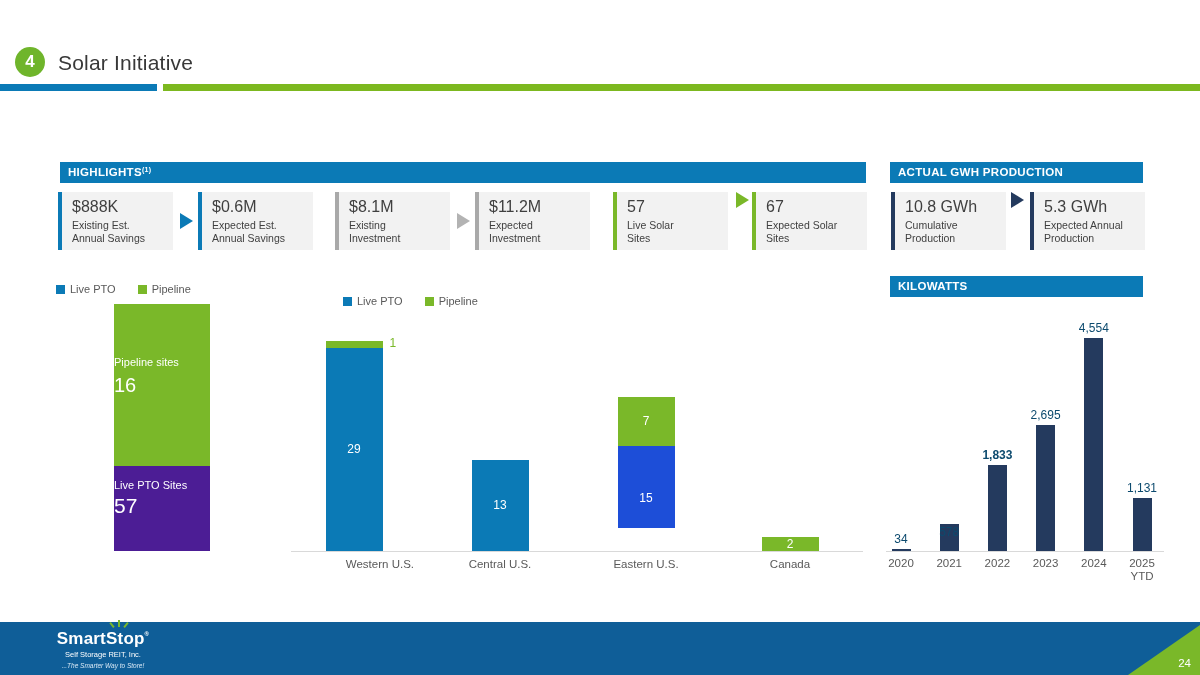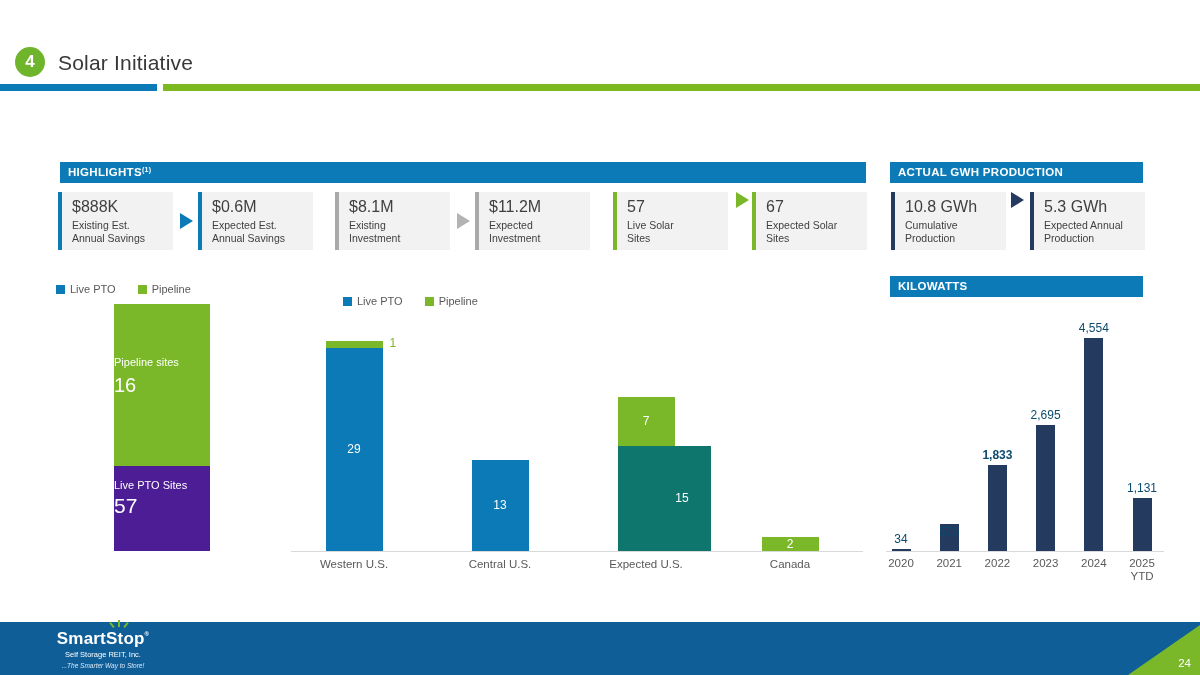--- a/index.html
+++ b/index.html
@@ -170,28 +170,28 @@
       <span class="legend-item">
           <span class="swatch sw-green"></span>
           <span>Pipeline</span>
         </span>
     </div>
     <div id="region-bars">
         <div class="seg" style="left: 30.5px; bottom: 0px; width: 57px; height: 203px; background: rgb(11, 122, 182); top: 53px; line-height: 203px;">29</div>
         <span class="out-label" style="left: 94.5px; top: 41px; color: rgb(122, 184, 41);">1</span>
         <div class="seg" style="left: 30.5px; bottom: 203px; width: 57px; height: 7px; background: rgb(122, 184, 41); top: 46px;"></div>
         <div class="seg" style="left: 176.5px; bottom: 0px; width: 57px; height: 91px; background: rgb(11, 122, 182); top: 165px; line-height: 91px;">13</div>
-        <div class="seg" style="left: 322.5px; bottom: 0px; width: 57px; height: 105px; background: #0f766e; top: 151px; line-height: 105px; padding-left: 36px;">15</div>
+        <div class="seg" style="left: 322.5px; bottom: 0px; width: 57px; height: 82px; background: #1d4ed8; top: 151px; line-height: 105px;">15</div>
         <div class="seg" style="left: 322.5px; bottom: 105px; width: 57px; height: 49px; background: rgb(122, 184, 41); top: 102px; line-height: 49px;">7</div>
         <div class="seg" style="left: 466.5px; bottom: 0px; width: 57px; height: 14px; background: rgb(122, 184, 41); top: 242px; line-height: 14px;">2</div>
       </div>
     <div class="axis"></div>
-  <div class="cat" style="left: -1px;">Western U.S.</div>
+  <div class="cat" style="left: -1px; text-align: right;">Western U.S.</div>
       <div class="cat" style="left: 145px;">Central U.S.</div>
-      <div class="cat" style="left: 291px;">Expected U.S.</div>
+      <div class="cat" style="left: 291px;">Eastern U.S.</div>
       <div class="cat" style="left: 435px;">Canada</div>
     </div>
 
   <div id="kw-chart">
     <div id="kw-bars">
         <div class="kbar" style="left: 11.5px; top: 273px; width: 19px; height: 2px;"></div>
         <div class="kval" style="left: -9px; top: 256px;">34</div>
         <div class="kbar" style="left: 59.7px; top: 248px; width: 19px; height: 27px;"></div>
         <div class="kval" style="left: 39.2px; top: 249px;">578</div>
         <div class="kbar" style="left: 107.9px; top: 189px; width: 19px; height: 86px;"></div>

